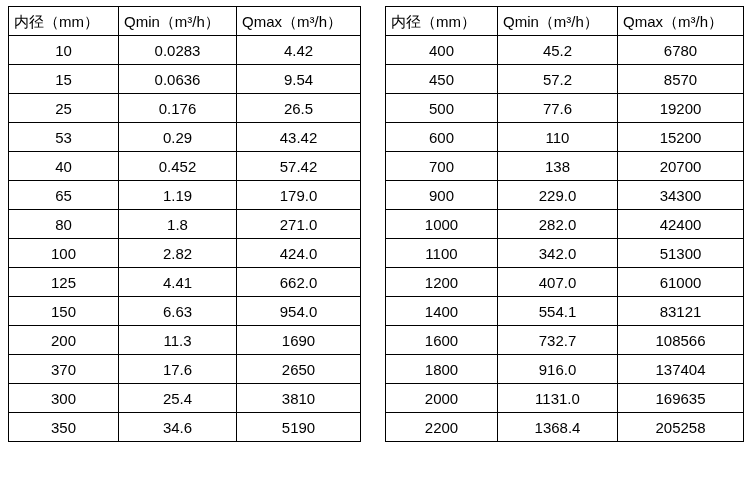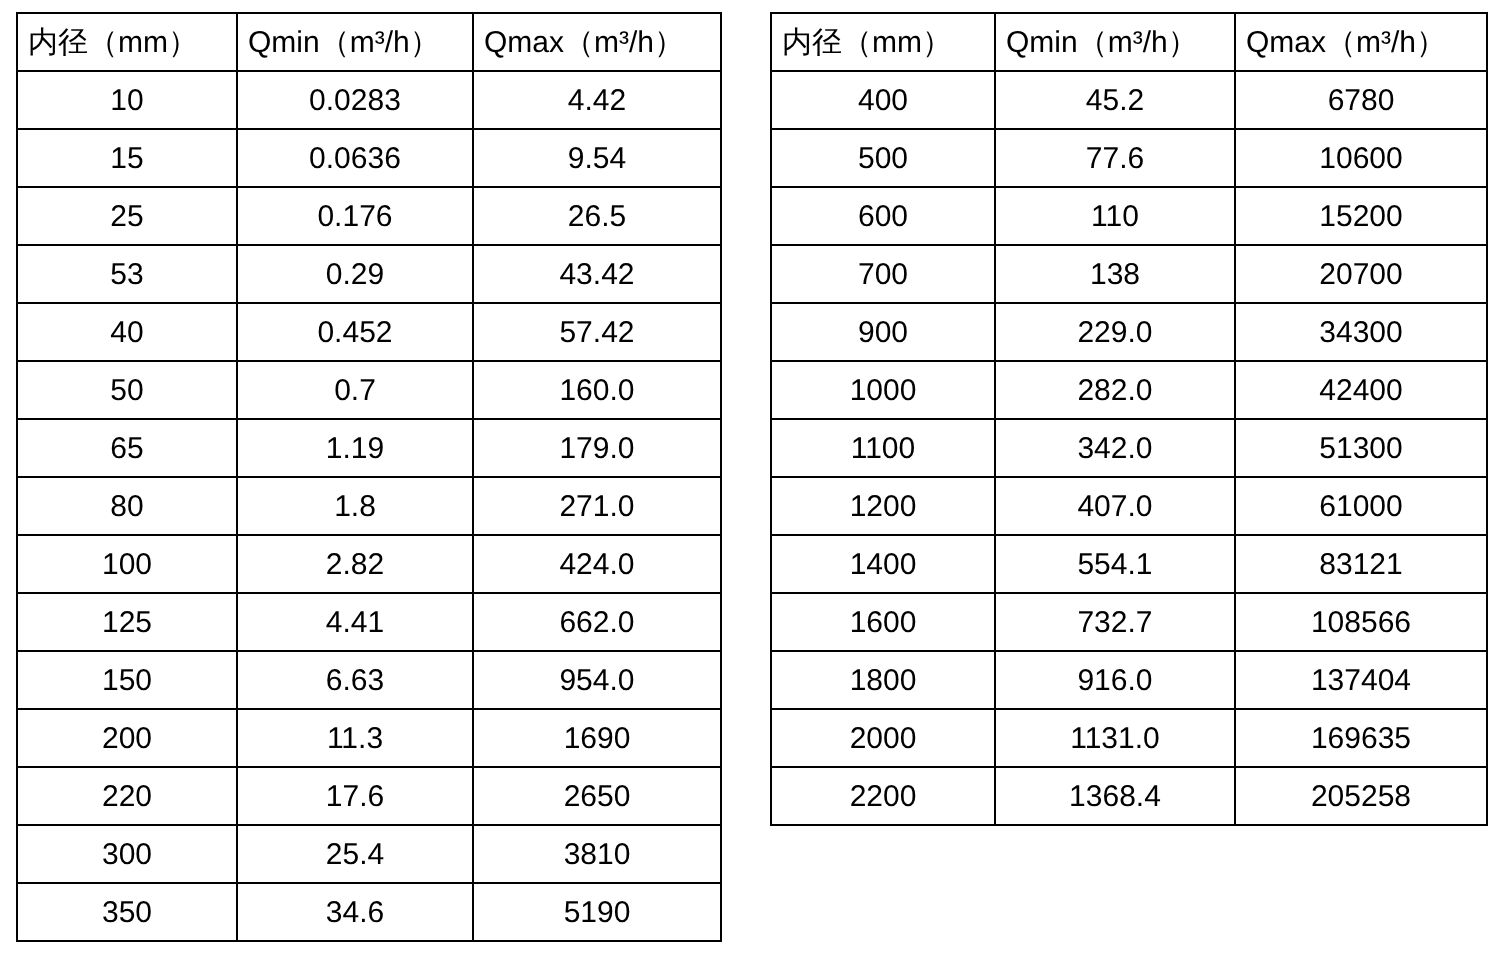--- a/index.html
+++ b/index.html
@@ -96,25 +96,20 @@
           <td>53</td>
           <td>0.29</td>
           <td>43.42</td>
         </tr>
         <tr>
           <td>40</td>
           <td>0.452</td>
           <td>57.42</td>
         </tr>
         <tr>
-          <td>50</td>
-          <td>0.7</td>
-          <td>160.0</td>
-        </tr>
-        <tr>
           <td>65</td>
           <td>1.19</td>
           <td>179.0</td>
         </tr>
         <tr>
           <td>80</td>
           <td>1.8</td>
           <td>271.0</td>
         </tr>
         <tr>
@@ -131,21 +126,21 @@
           <td>150</td>
           <td>6.63</td>
           <td>954.0</td>
         </tr>
         <tr>
           <td>200</td>
           <td>11.3</td>
           <td>1690</td>
         </tr>
         <tr>
-          <td>220</td>
+          <td>370</td>
           <td>17.6</td>
           <td>2650</td>
         </tr>
         <tr>
           <td>300</td>
           <td>25.4</td>
           <td>3810</td>
         </tr>
         <tr>
           <td>350</td>
@@ -168,23 +163,28 @@
         <td>Qmax（m³/h）</td>
       </tr>
     </thead>
     <tbody>
         <tr>
           <td>400</td>
           <td>45.2</td>
           <td>6780</td>
         </tr>
         <tr>
+          <td>450</td>
+          <td>57.2</td>
+          <td>8570</td>
+        </tr>
+        <tr>
           <td>500</td>
           <td>77.6</td>
-          <td>10600</td>
+          <td>19200</td>
         </tr>
         <tr>
           <td>600</td>
           <td>110</td>
           <td>15200</td>
         </tr>
         <tr>
           <td>700</td>
           <td>138</td>
           <td>20700</td>

